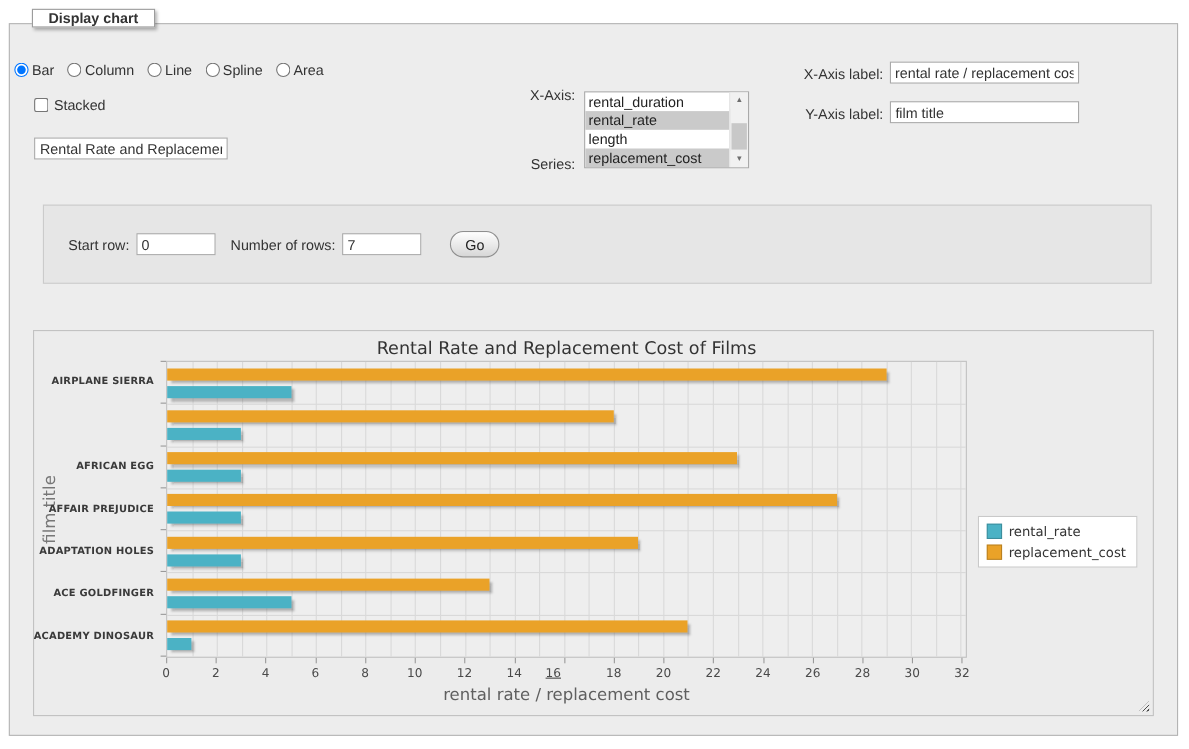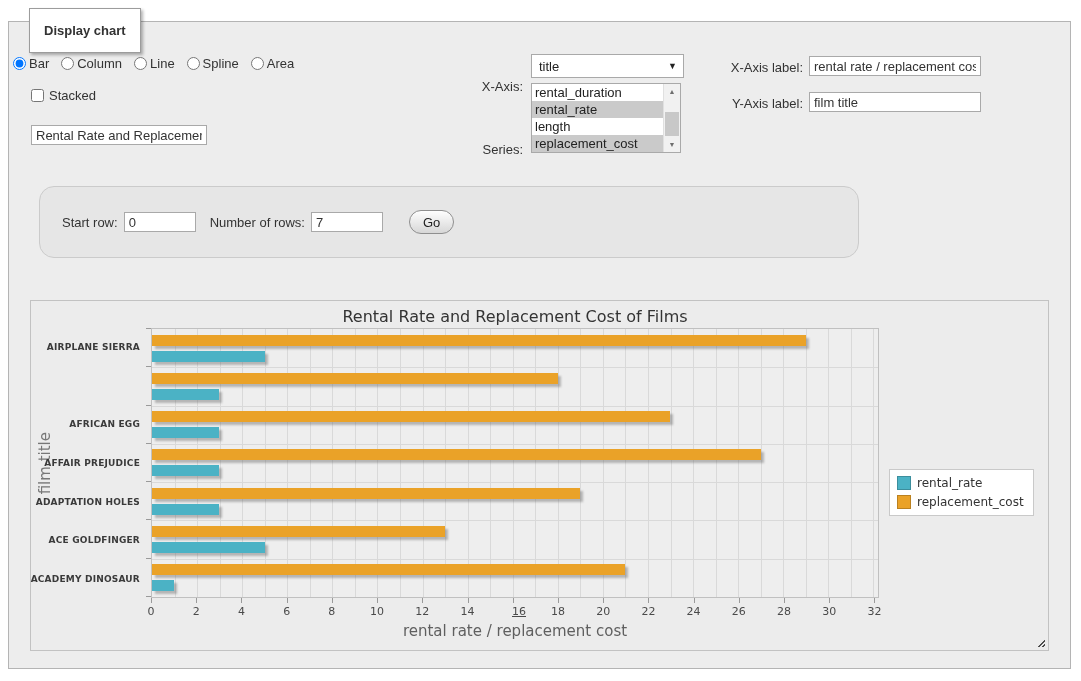--- a/index.html
+++ b/index.html
@@ -4,21 +4,21 @@
 <style>
   * { box-sizing: border-box; margin: 0; padding: 0; }
   html,body { width:1081px; height:681px; background:#ffffff; overflow:hidden;
               font-family:"Liberation Sans", sans-serif; }
 
   
   .fieldset { position:absolute; left:8px; top:21px; width:1063px; height:648px;
               border:1px solid #b4b4b4; background:#ededed; }
   .fs-legend { position:absolute; left:20px; top:-14px; background:#ffffff;
                border:1px solid #9c9c9c; box-shadow:2px 2px 3px rgba(0,0,0,.3);
-               padding:14px 14px; font-size:13px; font-weight:bold; color:#333; }
+               padding:0 14px; font-size:13px; font-weight:bold; color:#333; }
 
   
   .lbl { position:absolute; font-size:13px; color:#333; }
   .r   { text-align:right; }
   .radio-row { position:absolute; left:4px; top:34px; display:flex; align-items:center; gap:4px;
                font-size:13px; color:#333;justify-content:center; }
   .radio-item { display:flex; align-items:center; gap:3px; margin-right:8px; }
   .radio-item input { width:13px; height:13px; margin:0; }
   .check-row { position:absolute; left:22px; top:66px; display:flex; align-items:center; gap:5px;
                font-size:13px; color:#333; }
@@ -42,22 +42,22 @@
                   padding-left:3px; white-space:nowrap; }
   .listbox .opt.sel { background:#cacaca; }
   .sb { position:absolute; right:0; top:0; width:17px; height:100%;
         background:#f1f1f1; border-left:1px solid #e0e0e0; }
   .sb-btn { position:absolute; left:0; width:16px; height:15px; background:#f1f1f1;
             color:#6e6e6e; font-size:7px; text-align:center; line-height:15px; }
   .sb-up { top:0; } .sb-down { bottom:0; }
   .sb-thumb { position:absolute; left:1px; width:14px; top:28px; height:24px; background:#c8c8c8; }
 
   
-  .rows-panel { position:absolute; left:30px; top:164px; width:820px; height:72px;
-                background:#e6e6e6; border:1px solid #cbcbcb; border-radius:15px;
+  .rows-panel { position:absolute; left:30px; top:164px; width:1008px; height:72px;
+                background:#e6e6e6; border:1px solid #cbcbcb; border-radius:0;
                 display:flex; align-items:center; padding-left:22px; font-size:13px; color:#333; }
   .rows-panel input { width:72px; margin-left:6px; }
   .rows-panel .spacer { width:14px; } .rows-panel .spacer2 { width:26px; }
   .go-btn { border:1px solid #8f8f8f; border-radius:12px; height:24px; padding:0 13px;
             font-size:13px; color:#222; background:linear-gradient(#fefefe,#d7d7d7);
             cursor:pointer; font-family:"Liberation Sans", sans-serif; }
 
   
   .chart-box { position:absolute; left:21px; top:278px; width:1019px; height:351px;
                background:#ececec; border:1px solid #c2c2c2;
@@ -126,24 +126,20 @@
     </div>
 
   <label class="check-row">
     <input type="checkbox" style="">
     <span>Stacked</span>
   </label>
 
   <input type="text" class="title-input" value="Rental Rate and Replacement Cost of Films" style="">
 
   <div class="lbl r" style="left:410px; top:37px; width:104px;margin-top:20px;">X-Axis:</div>
-  <div class="select-box">
-    <span>title</span>
-    <span class="arrow">▼</span>
-  </div>
 
   <div class="lbl r" style="left:410px; top:120px; width:104px;">Series:</div>
   <div class="listbox">
     <div class="opts">
         <div class="opt">rental_duration</div>
         <div class="opt sel">rental_rate</div>
         <div class="opt">length</div>
         <div class="opt sel">replacement_cost</div>
       </div>
     <div class="sb">
@@ -279,21 +275,21 @@
       <div class="xtick-lbl" style="left: 255.652px;">6</div>
       <div class="xtick-mark" style="left: 300.87px;"></div>
       <div class="xtick-lbl" style="left: 300.87px;">8</div>
       <div class="xtick-mark" style="left: 346.087px;"></div>
       <div class="xtick-lbl" style="left: 346.087px;">10</div>
       <div class="xtick-mark" style="left: 391.304px;"></div>
       <div class="xtick-lbl" style="left: 391.304px;">12</div>
       <div class="xtick-mark" style="left: 436.522px;"></div>
       <div class="xtick-lbl" style="left: 436.522px;">14</div>
       <div class="xtick-mark" style="left: 481.739px;"></div>
-      <div class="xtick-lbl" style="left: 488px; text-decoration: underline;">16</div>
+      <div class="xtick-lbl" style="left: 472px; text-decoration: underline;">16</div>
       <div class="xtick-mark" style="left: 526.957px;"></div>
       <div class="xtick-lbl" style="left: 526.957px;">18</div>
       <div class="xtick-mark" style="left: 572.174px;"></div>
       <div class="xtick-lbl" style="left: 572.174px;">20</div>
       <div class="xtick-mark" style="left: 617.391px;"></div>
       <div class="xtick-lbl" style="left: 617.391px;">22</div>
       <div class="xtick-mark" style="left: 662.609px;"></div>
       <div class="xtick-lbl" style="left: 662.609px;">24</div>
       <div class="xtick-mark" style="left: 707.826px;"></div>
       <div class="xtick-lbl" style="left: 707.826px;">26</div>

